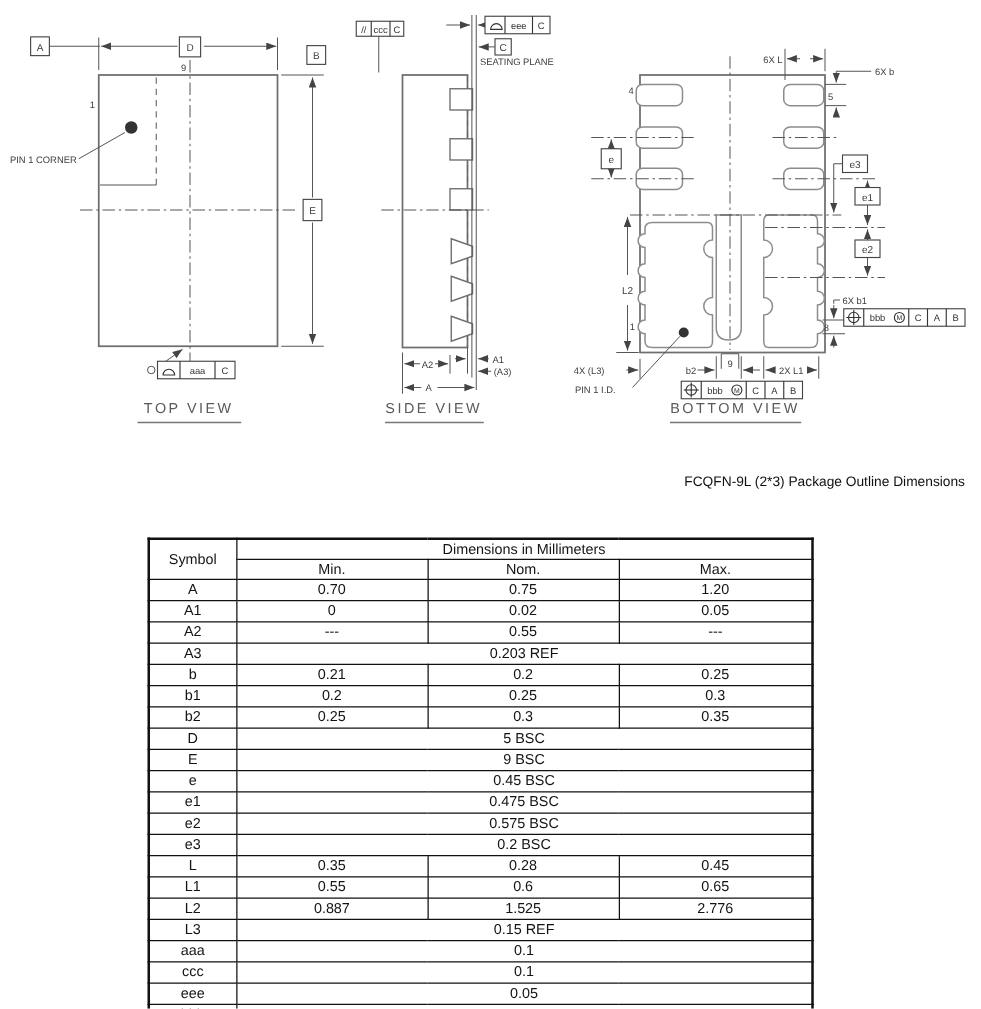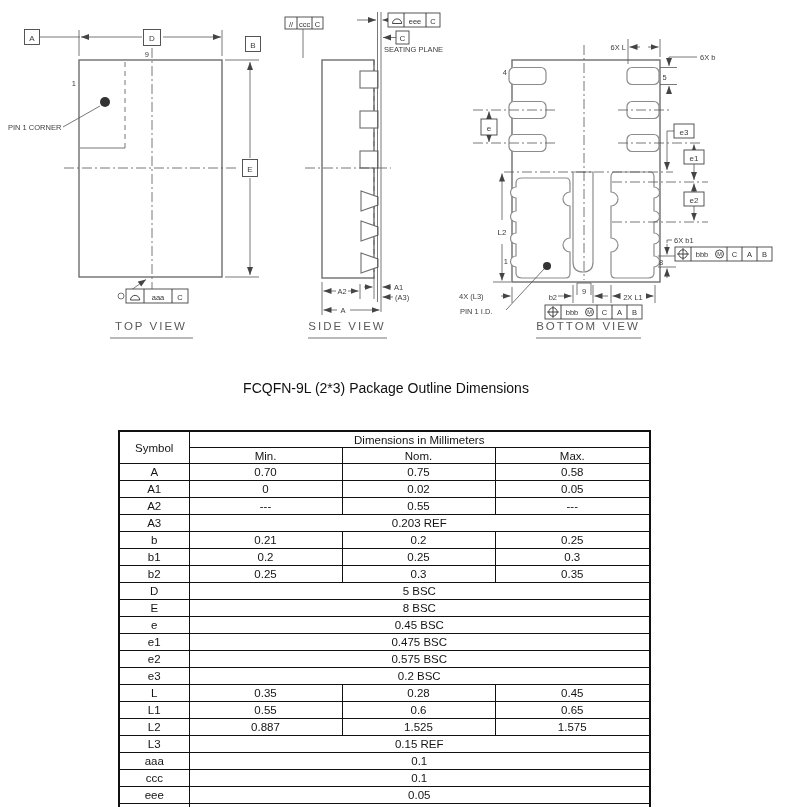--- a/index.html
+++ b/index.html
@@ -13,22 +13,22 @@
   .view-label{font-size:11.5px;fill:#5a5a5a;letter-spacing:2px;}
   .outline{stroke:#6e6e6e;stroke-width:1.4;fill:none;}
   .pad{stroke:#8c8c8c;stroke-width:1.2;fill:#ffffff;}
   .bump{stroke:#6e6e6e;stroke-width:1.1;fill:#ffffff;}
   .dim{stroke:#555;stroke-width:0.8;fill:none;}
   .cl{stroke:#555;stroke-width:0.8;fill:none;stroke-dasharray:10 3 2 3;}
   .dash{stroke:#666;stroke-width:0.9;fill:none;stroke-dasharray:5 4;}
   .fcf-box{stroke:#444;stroke-width:0.9;fill:#fff;}
   .sym{stroke:#333;stroke-width:0.9;fill:none;}
   
-  #doc-title{position:absolute;left:0;top:380px;width:772px;text-align:center;
-             font-size:14px;color:#101010;}
+  #doc-title{position:absolute;left:0;top:380px;width:772px;text-align:right;
+             font-size:11px;color:#101010;}
   
   #dim-table{position:absolute;left:118px;top:430px;width:531px;border-collapse:collapse;
              table-layout:fixed;border:2px solid #111;}
   #dim-table th,#dim-table td{border:1px solid #111;font-size:11.5px;font-weight:normal;
              color:#141414;text-align:center;padding:0;height:16px;line-height:14px;
              overflow:hidden;white-space:nowrap;}
   #dim-table thead th{height:15px;}
 </style>
 </head>
 <body>
@@ -338,21 +338,21 @@
       <th>Min.</th>
       <th>Nom.</th>
       <th>Max.</th>
     </tr>
   </thead>
   <tbody>
         <tr>
           <td>A</td>
           <td>0.70</td>
           <td>0.75</td>
-          <td>0.58</td>
+          <td>1.20</td>
         </tr>
         <tr>
           <td>A1</td>
           <td>0</td>
           <td>0.02</td>
           <td>0.05</td>
         </tr>
         <tr>
           <td>A2</td>
           <td>---</td>
@@ -380,21 +380,21 @@
           <td>0.25</td>
           <td>0.3</td>
           <td>0.35</td>
         </tr>
         <tr>
           <td>D</td>
           <td colspan="3">5 BSC</td>
         </tr>
         <tr>
           <td>E</td>
-          <td colspan="3">8 BSC</td>
+          <td colspan="3">9 BSC</td>
         </tr>
         <tr>
           <td>e</td>
           <td colspan="3">0.45 BSC</td>
         </tr>
         <tr>
           <td>e1</td>
           <td colspan="3">0.475 BSC</td>
         </tr>
         <tr>
@@ -414,21 +414,21 @@
         <tr>
           <td>L1</td>
           <td>0.55</td>
           <td>0.6</td>
           <td>0.65</td>
         </tr>
         <tr>
           <td>L2</td>
           <td>0.887</td>
           <td>1.525</td>
-          <td>1.575</td>
+          <td>2.776</td>
         </tr>
         <tr>
           <td>L3</td>
           <td colspan="3">0.15 REF</td>
         </tr>
         <tr>
           <td>aaa</td>
           <td colspan="3">0.1</td>
         </tr>
         <tr>

